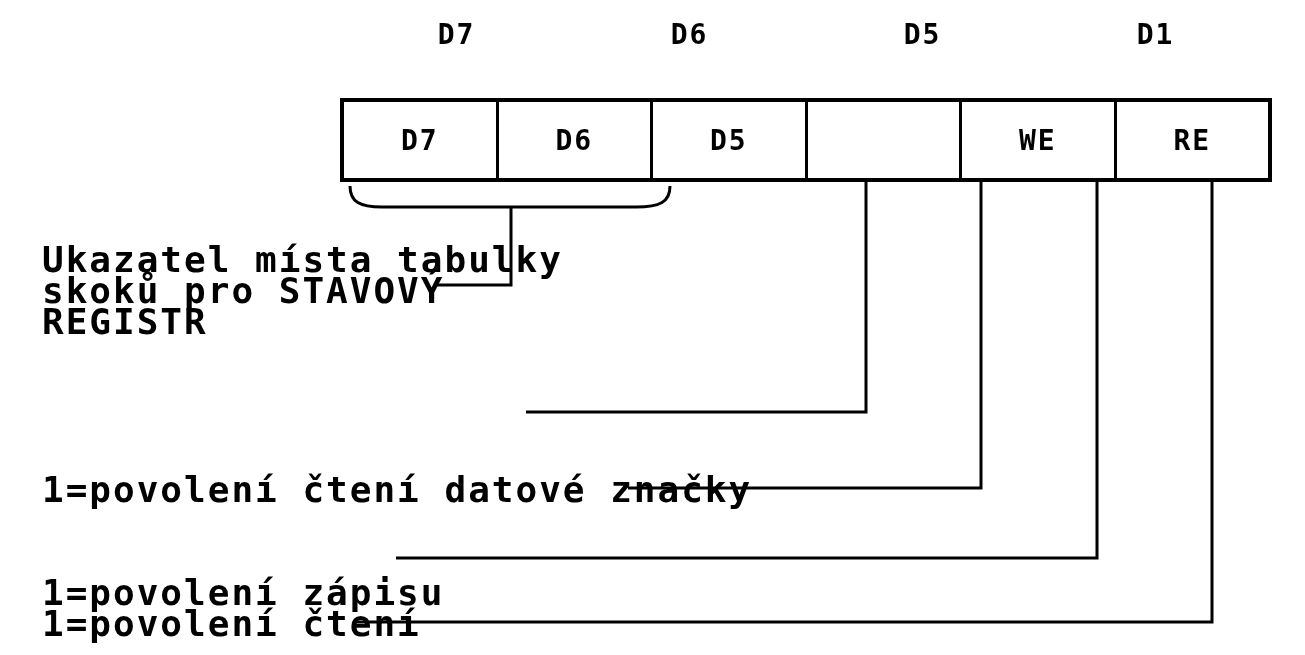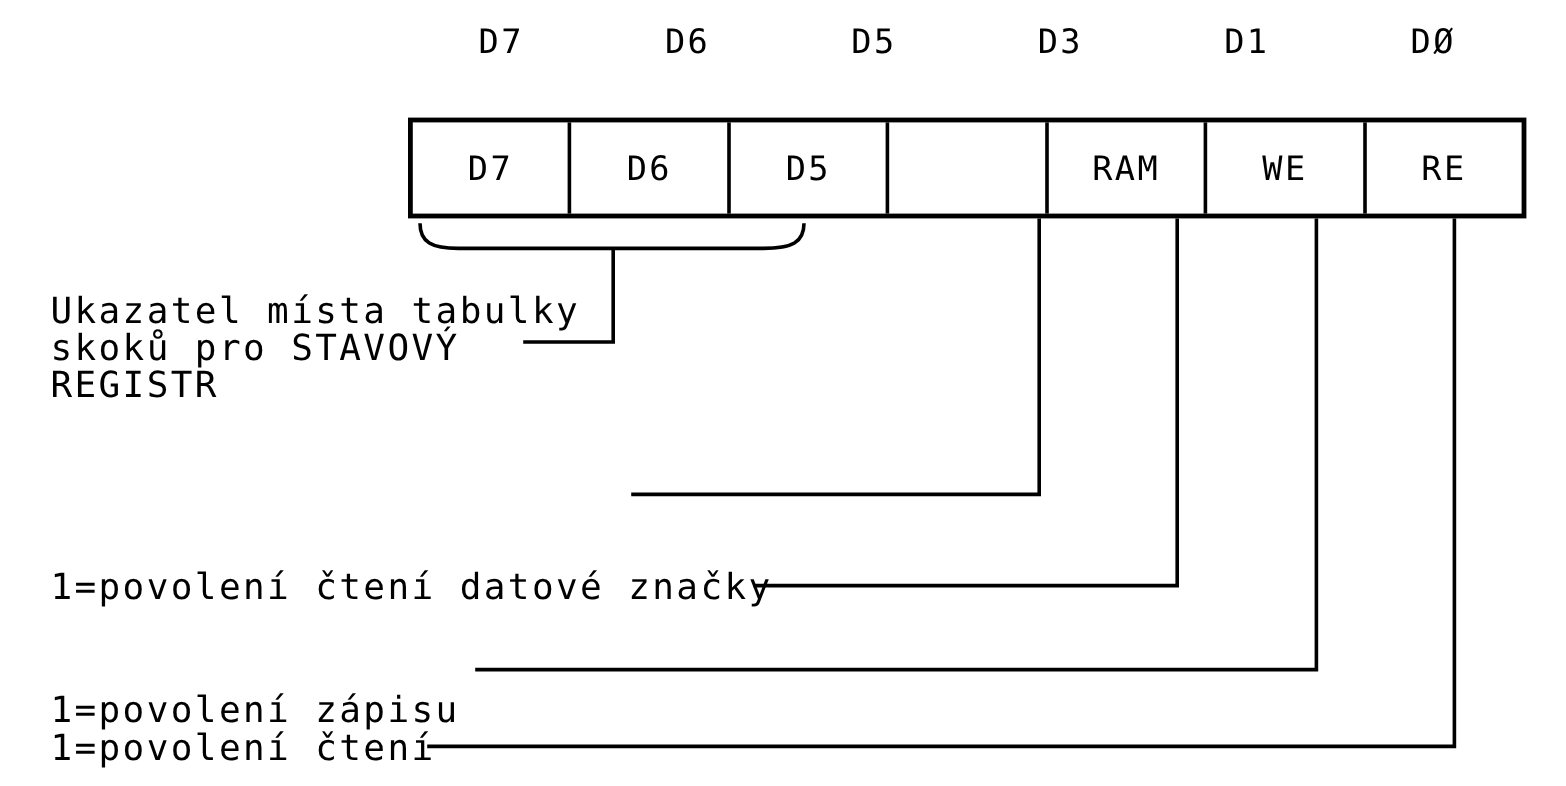--- a/index.html
+++ b/index.html
@@ -6,21 +6,21 @@
     margin: 0;
     padding: 0;
     background: #ffffff;
   }
   .page {
     position: relative;
     width: 1305px;
     height: 655px;
     background: #ffffff;
     font-family: "DejaVu Sans Mono", "Liberation Mono", monospace;
-    font-weight: normal;
+    font-weight: bold;
     color: #000000;
     overflow: hidden;
   }
   
   .bit-labels {
     position: absolute;
     left: 340px;
     top: 18px;
     width: 932px;
     display: flex;
@@ -58,21 +58,21 @@
   .overlay {
     position: absolute;
     left: 0;
     top: 0;
     width: 1305px;
     height: 655px;
   }
   
   .anno {
     position: absolute;
-    font-size: 30px;
+    font-size: 36px;
     letter-spacing: 2px;
     line-height: 31px;
     white-space: nowrap;
   }
   .anno .indent {
     margin-left: 42px;
   }
   #anno-pointer { left: 42px; top: 244px; }
   #anno-ram     { left: 42px; top: 382px; }
   #anno-rdm     { left: 42px; top: 474px; }
@@ -81,31 +81,28 @@
 </style>
 </head>
 <body>
 
 <div class="page">
 
   <div class="bit-labels">
     <span class="bit">D7</span>
     <span class="bit">D6</span>
     <span class="bit">D5</span>
-    <span class="bit">D3</span>
     <span class="bit">D1</span>
-    <span class="bit">DØ</span>
   </div>
 
   <div class="register">
     <div class="cell">D7</div>
     <div class="cell">D6</div>
     <div class="cell">D5</div>
     <div class="cell"></div>
-    <div class="cell">RAM</div>
     <div class="cell">WE</div>
     <div class="cell">RE</div>
   </div>
 
   <svg class="overlay" viewBox="0 0 1305 655" fill="none" stroke="#000000" stroke-width="3">
 
     <path d="M 350 186 C 350 202 360 207 382 207 L 636 207 C 660 207 670 202 670 186"></path>
 
     <path d="M 511 207 L 511 285 L 436 285"></path>
 

